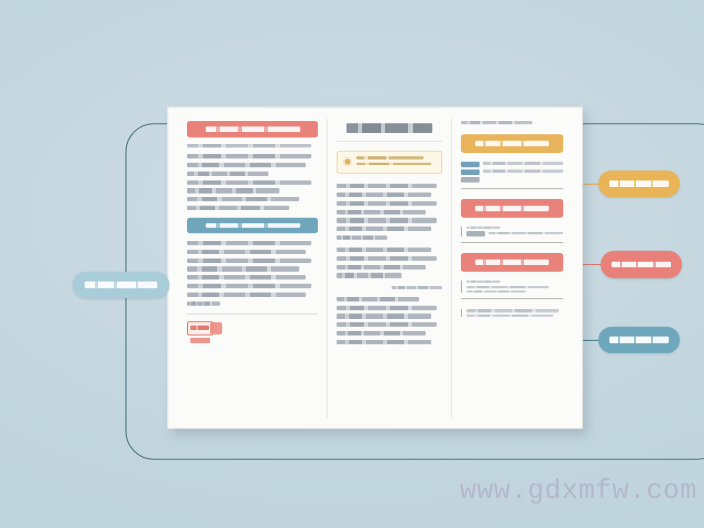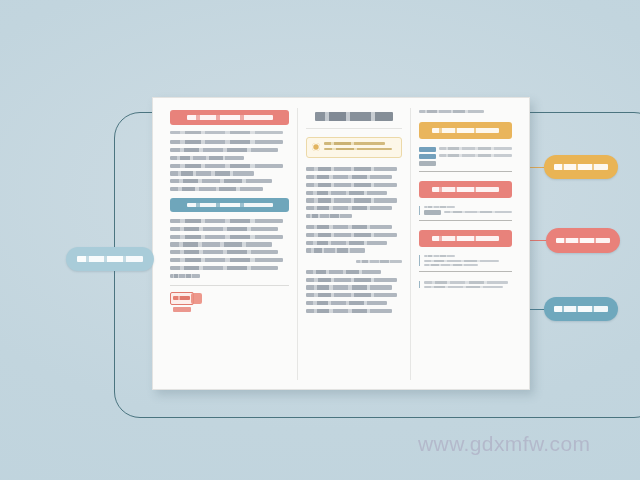--- a/index.html
+++ b/index.html
@@ -257,25 +257,25 @@
   }
   #pill-storage {
     left: 544px; top: 297px; width: 74px; height: 24px;
     background: #6fa8bd;
   }
 
   
   #watermark {
     position: absolute;
     left: 418px; top: 432px;
-    font-size: 21px;
+    font-size: 25px;
     letter-spacing: .4px;
     color: #a9a3bd;
     opacity: .55;
-    font-family: Liberation Sans, sans-serif;
+    font-family: Liberation Mono, monospace;
     white-space: nowrap;
   }
 </style>
 </head>
 <body>
 
 <div id="stage">
 
   <div id="outer-frame"></div>
 

